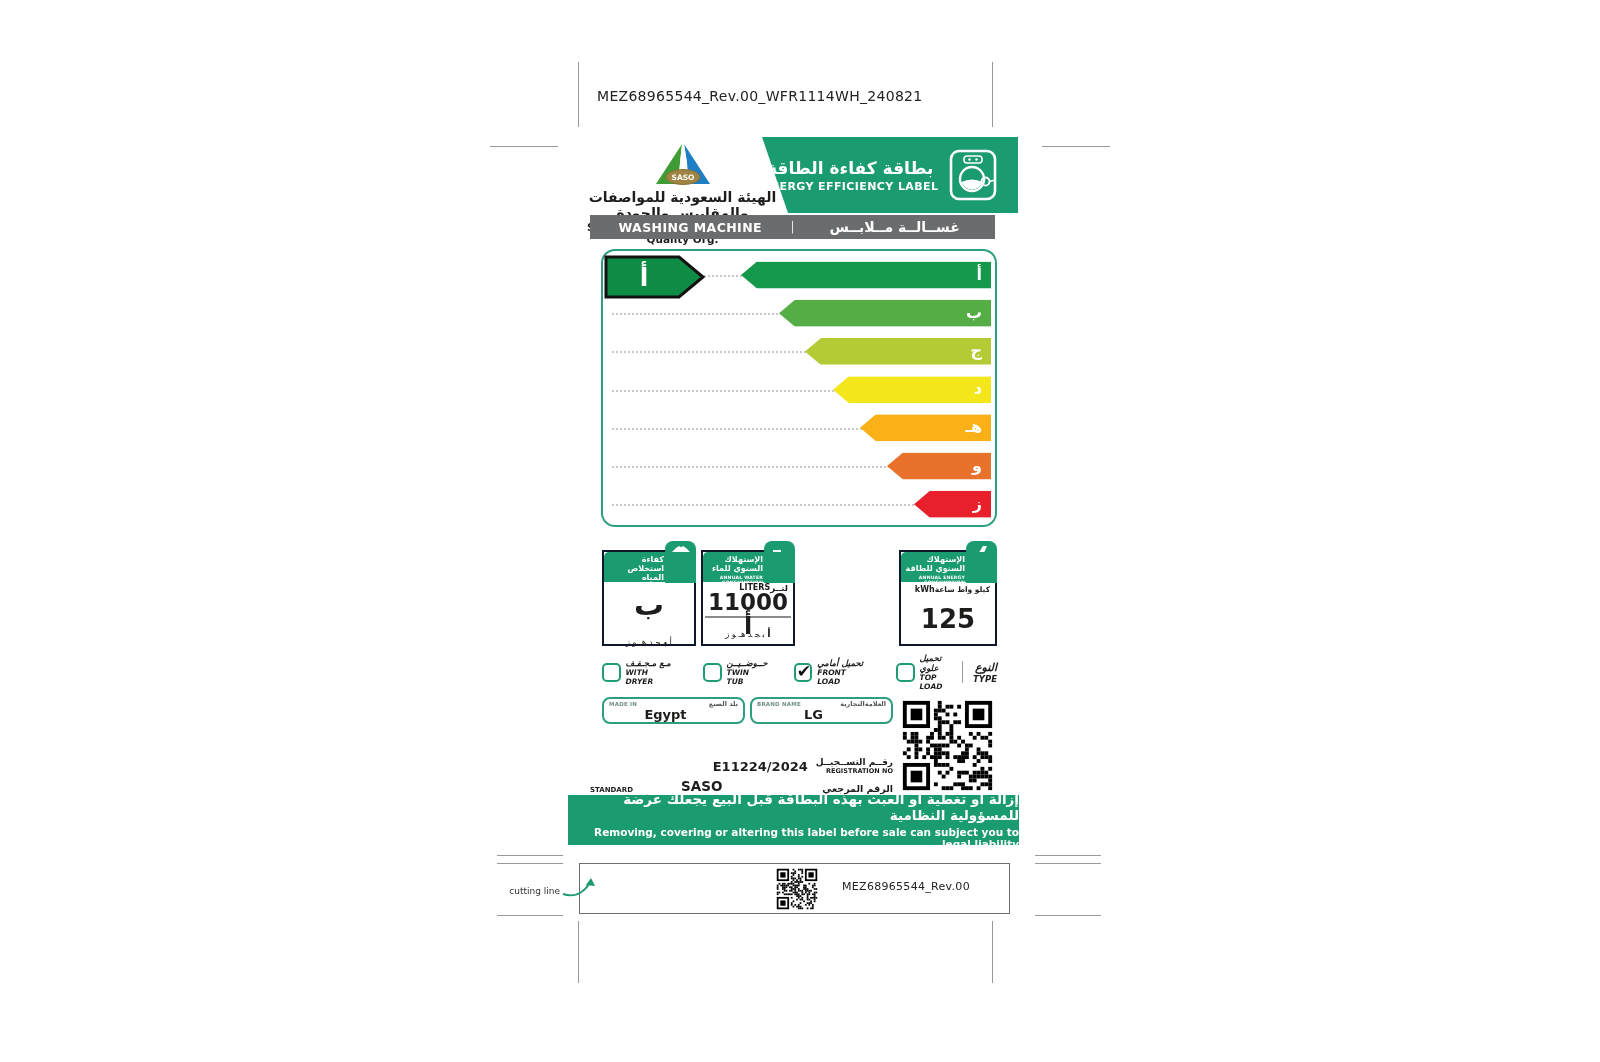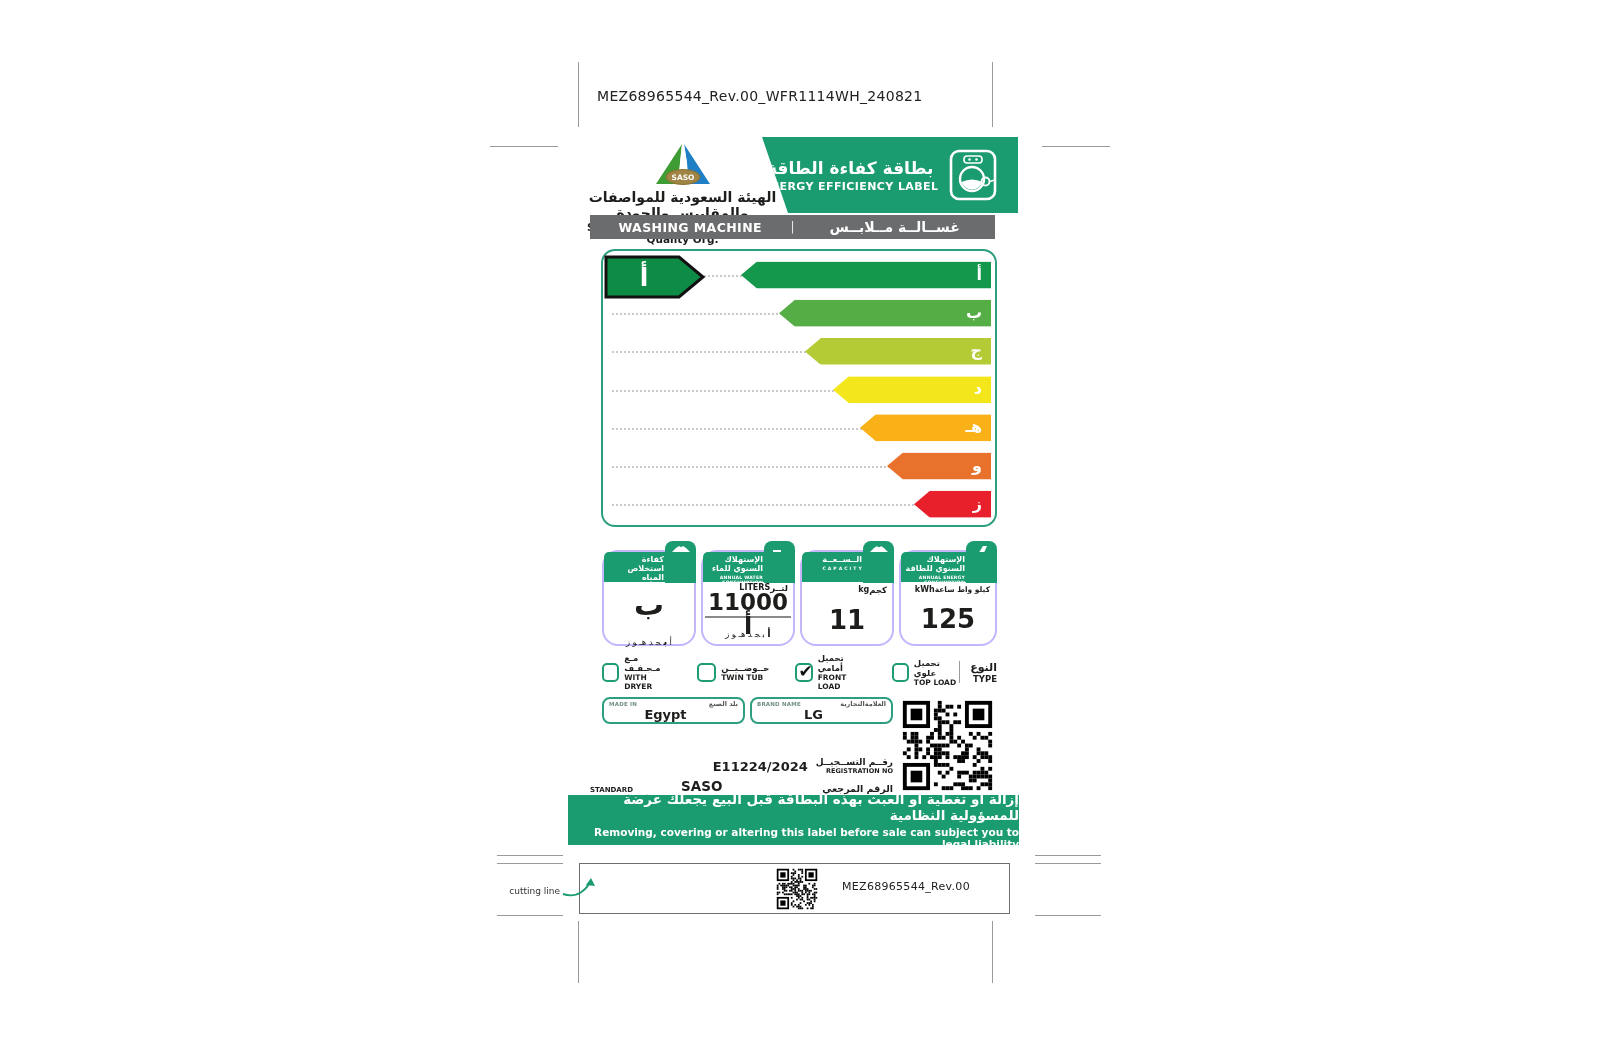--- a/index.html
+++ b/index.html
@@ -30,41 +30,41 @@
   .effbox{border:2px solid #2d9e80;border-radius:14px;background:#fff;box-sizing:border-box;padding:5px 2px;}
   .scale-row{position:relative;height:38.2px;}
   .dotline{position:absolute;left:7px;right:7px;top:50%;border-top:2px dotted #c9c9c9;}
   .scale-arrow{position:absolute;right:2px;top:50%;transform:translateY(-50%);height:27px;
                clip-path:polygon(0 50%,16px 0,100% 0,100% 100%,16px 100%);}
   .scale-arrow span{position:absolute;right:9px;top:50%;transform:translateY(-54%);
                     color:#fff;font-weight:bold;font-size:16px;}
   .indicator{position:absolute;left:1px;top:4px;width:102px;height:44px;}
   .indicator text{font-weight:bold;}
   
-  .panel{position:absolute;border:2px solid #c4b5fd;border-radius:16px;background:#fff;box-sizing:border-box;}
+  .panel{position:absolute;border:2px solid #0f172a;border-radius:0;background:#fff;box-sizing:border-box;}
   .ptab{position:absolute;top:-11px;right:-2px;width:31px;height:42px;background:#1b9b70;border-radius:8px 8px 0 0;
         display:flex;align-items:flex-start;justify-content:center;padding-top:4px;box-sizing:border-box;}
   .phead{position:relative;background:#1b9b70;border-radius:5px 5px 0 0;height:30px;color:#fff;
          padding:4px 30px 0 3px;box-sizing:border-box;text-align:right;}
   .phead .ar{font-size:8px;font-weight:bold;direction:rtl;line-height:1.1;display:block;}
   .phead .en{font-size:4.6px;font-weight:bold;letter-spacing:.2px;display:block;margin-top:1.5px;}
   .pbody{position:relative;height:calc(100% - 30px);}
   .unit-row{display:flex;justify-content:flex-end;padding:3px 5px 0 5px;}
   .unit-en{font-size:8px;font-weight:bold;}
   .unit-ar{font-size:8.5px;font-weight:bold;direction:rtl;}
   .big-val{text-align:center;font-weight:bold;font-size:26px;margin-top:10px;}
   .grade-big{text-align:center;font-weight:bold;font-size:30px;margin-top:8px;direction:rtl;line-height:1;}
   .water-amount{text-align:center;font-weight:bold;font-size:23px;line-height:1;margin-top:-2px;}
   .water-amount b{border-bottom:2px solid #8a8a8a;padding:0 3px 1px 3px;}
   .grade-mid{text-align:center;font-weight:bold;font-size:24px;direction:rtl;line-height:1.05;margin-top:0px;}
   .abjad{position:absolute;bottom:3px;left:0;right:0;text-align:center;direction:ltr;}
   .abjad span{font-size:8.5px;margin:0 1.2px;}
   .abjad span.sel{font-weight:bold;font-size:10px;}
   
-  .type-row{display:flex;align-items:center;justify-content:space-between;}
+  .type-row{display:flex;align-items:center;justify-content:space-between;font-style:italic;}
   .tgroup{display:flex;align-items:center;gap:5px;}
   .cbox{width:19px;height:19px;border:2px solid #1f9c72;border-radius:5px;background:#fff;position:relative;box-sizing:border-box;}
   .cbox .tick{position:absolute;left:1px;top:-4px;font-size:17px;font-weight:bold;color:#111;}
   .tlabels .ar{font-size:8.5px;font-weight:bold;direction:rtl;display:block;text-align:left;}
   .tlabels .en{font-size:7.5px;font-weight:bold;display:block;}
   .vdiv{width:1px;height:22px;background:#9a9a9a;}
   .type-title .ar{font-size:11px;font-weight:bold;direction:rtl;display:block;text-align:right;}
   .type-title .en{font-size:8.5px;font-weight:bold;display:block;text-align:right;}
   
   .ibox{position:absolute;border:2px solid #2d9e80;border-radius:8px;background:#fff;box-sizing:border-box;height:27px;}
@@ -229,39 +229,20 @@
       <div class="unit-row" style="padding-top:1px;">
         <span class="unit-en">LITERS</span>
         <span class="unit-ar">لتــر</span>
       </div>
       <div class="water-amount"><b>11000</b></div>
       <div class="grade-mid">أ</div>
       <div class="abjad"><span class="sel">أ</span><span>ب</span><span>ج</span><span>د</span><span>هـ</span><span>و</span><span>ز</span></div>
     </div>
   </div>
 
-  <div class="panel" style="left:800px;top:550px;width:94px;height:96px;">
-    <div class="ptab">
-      <svg width="24" height="26" viewBox="0 0 24 26">
-        <path d="M7 3 L10 1 Q12 3.5 14 1 L17 3 L22 8 L18.5 11 L16.5 9 L16.5 20 L7.5 20 L7.5 9 L5.5 11 L2 8 Z" fill="#ffffff"></path>
-        <text x="12" y="16" font-size="6" font-weight="bold" fill="#1b9b70" text-anchor="middle" font-family="DejaVu Sans, sans-serif">kg</text>
-      </svg>
-    </div>
-    <div class="phead">
-      <span class="ar">الــســعــة</span>
-      <span class="en">C A P A C I T Y</span>
-    </div>
-    <div class="pbody">
-      <div class="unit-row">
-        <span class="unit-en">kg</span>
-        <span class="unit-ar">كجم</span>
-      </div>
-      <div class="big-val">11</div>
-    </div>
-  </div>
 
   <div class="panel" style="left:899px;top:550px;width:98px;height:96px;">
     <div class="ptab">
       <svg width="20" height="26" viewBox="0 0 20 26">
         <polygon points="11,1 3,14 8,14 6,25 17,10 11,10 15,1" fill="#ffffff"></polygon>
       </svg>
     </div>
     <div class="phead">
       <span class="ar">الإستهلاك السنوي للطاقة</span>
       <span class="en">ANNUAL ENERGY CONSUMPTION</span>

